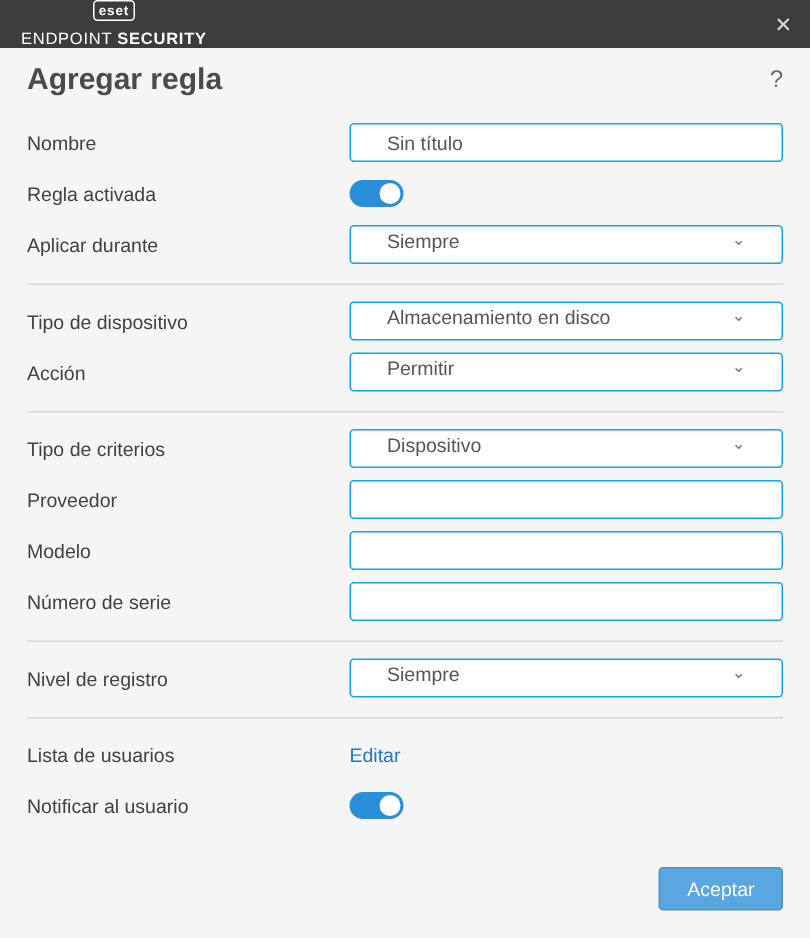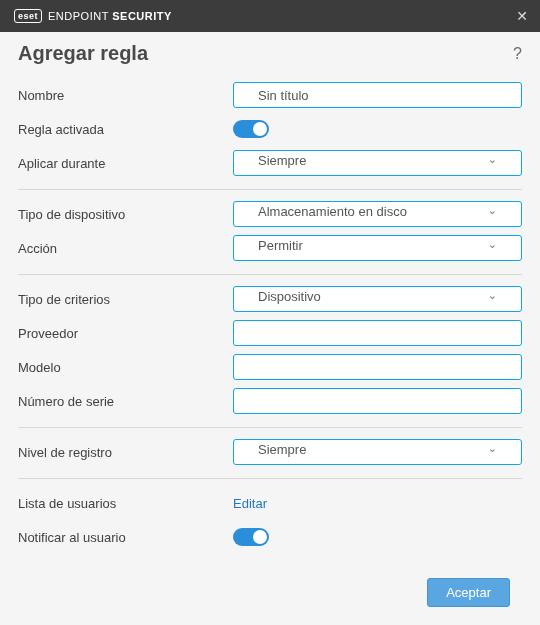--- a/index.html
+++ b/index.html
@@ -16,21 +16,21 @@
   }
   .titlebar {
     height: 32px;
     background: #3c3c3c;
     display: flex;
     align-items: center;
     justify-content: space-between;
     padding: 0 12px 0 14px;
     color: #fff;
   }
-  .brand { display:flex; align-items:center; gap:6px; }
+  .brand { display:flex; align-items:center; gap:6px;flex-direction:column; }
   .brand-logo {
     border: 1.5px solid #fff;
     border-radius: 3px;
     padding: 0 3px;
     font-size: 9px;
     font-weight: 700;
     letter-spacing: 0.5px;
     line-height: 12px;
   }
   .brand-text { font-size: 11px; letter-spacing: 0.5px; }
@@ -86,21 +86,21 @@
   .toggle .knob {
     position:absolute;
     width:14px; height:14px;
     border-radius:50%;
     background:#fff;
     top:2px; right:2px;
   }
   .link-action { color:#2077c4; cursor:pointer; }
   .footer {
     position:absolute;
-    right:30px;
+    right:18px;
     bottom:18px;
   }
   .accept-btn {
     background:#5aa6e0;
     color:#fff;
     border:1px solid #4a93cc;
     border-radius:3px;
     padding:6px 18px;
     font:inherit;
     cursor:pointer;

